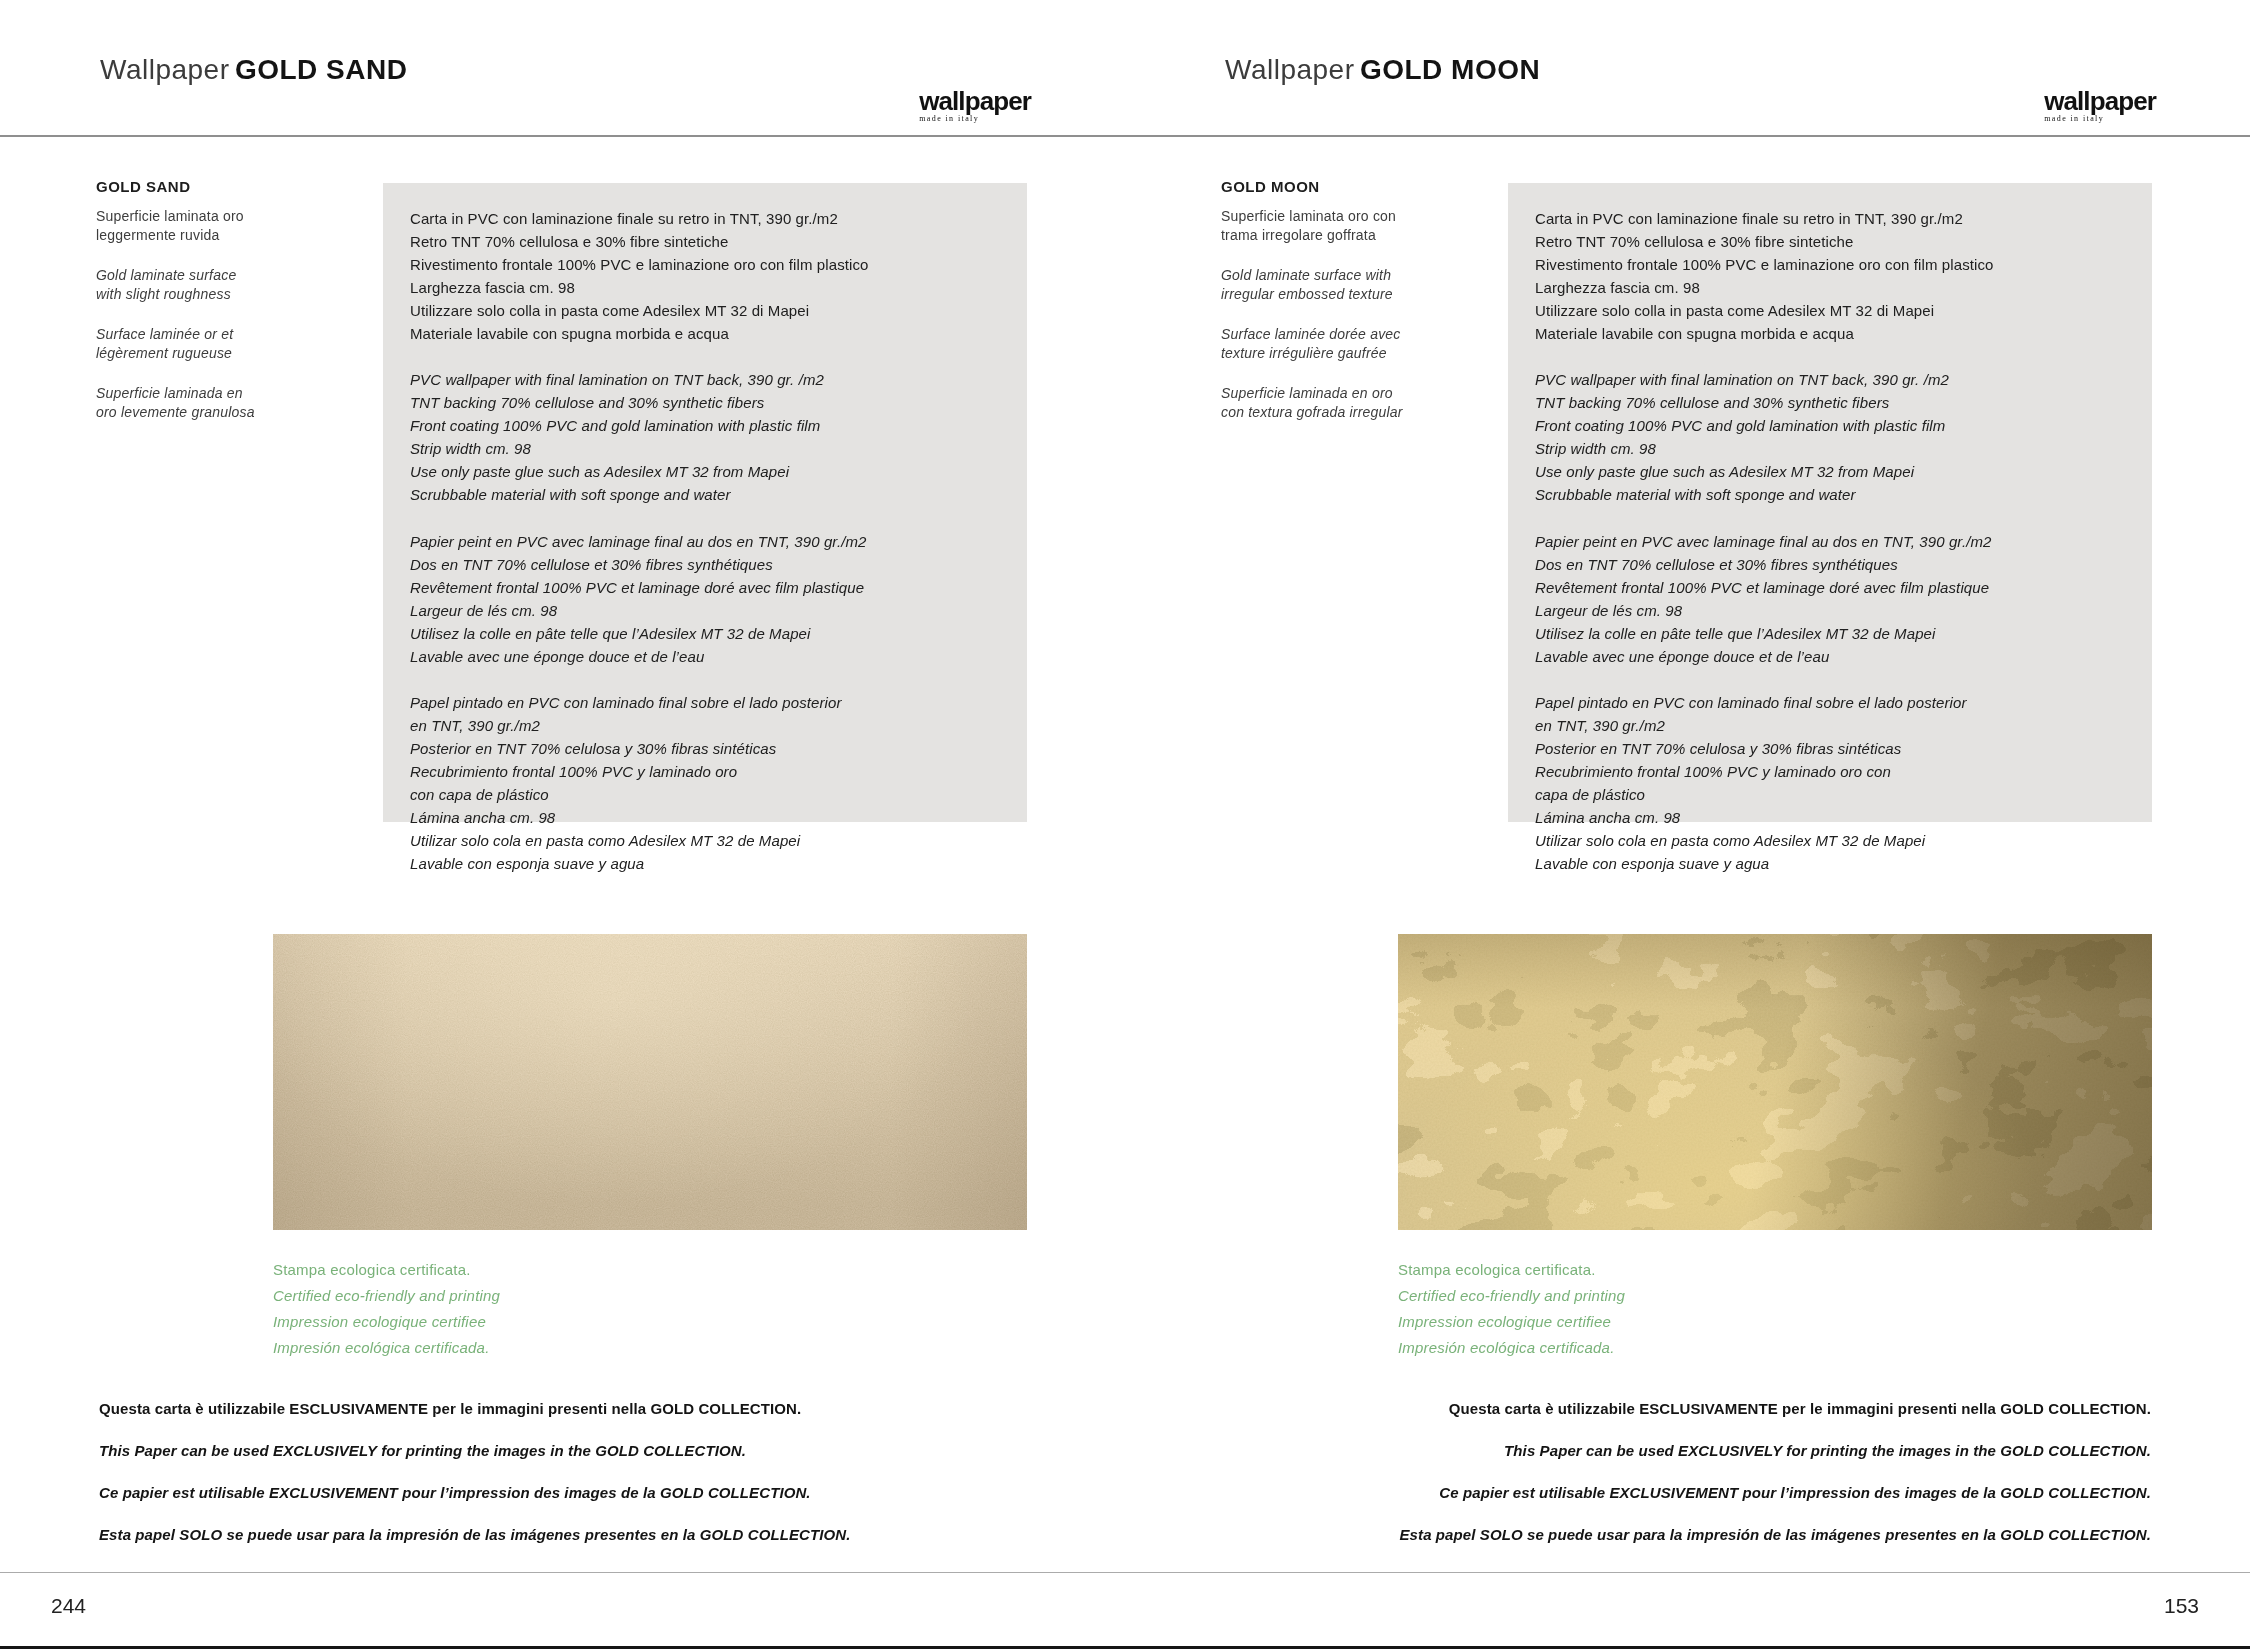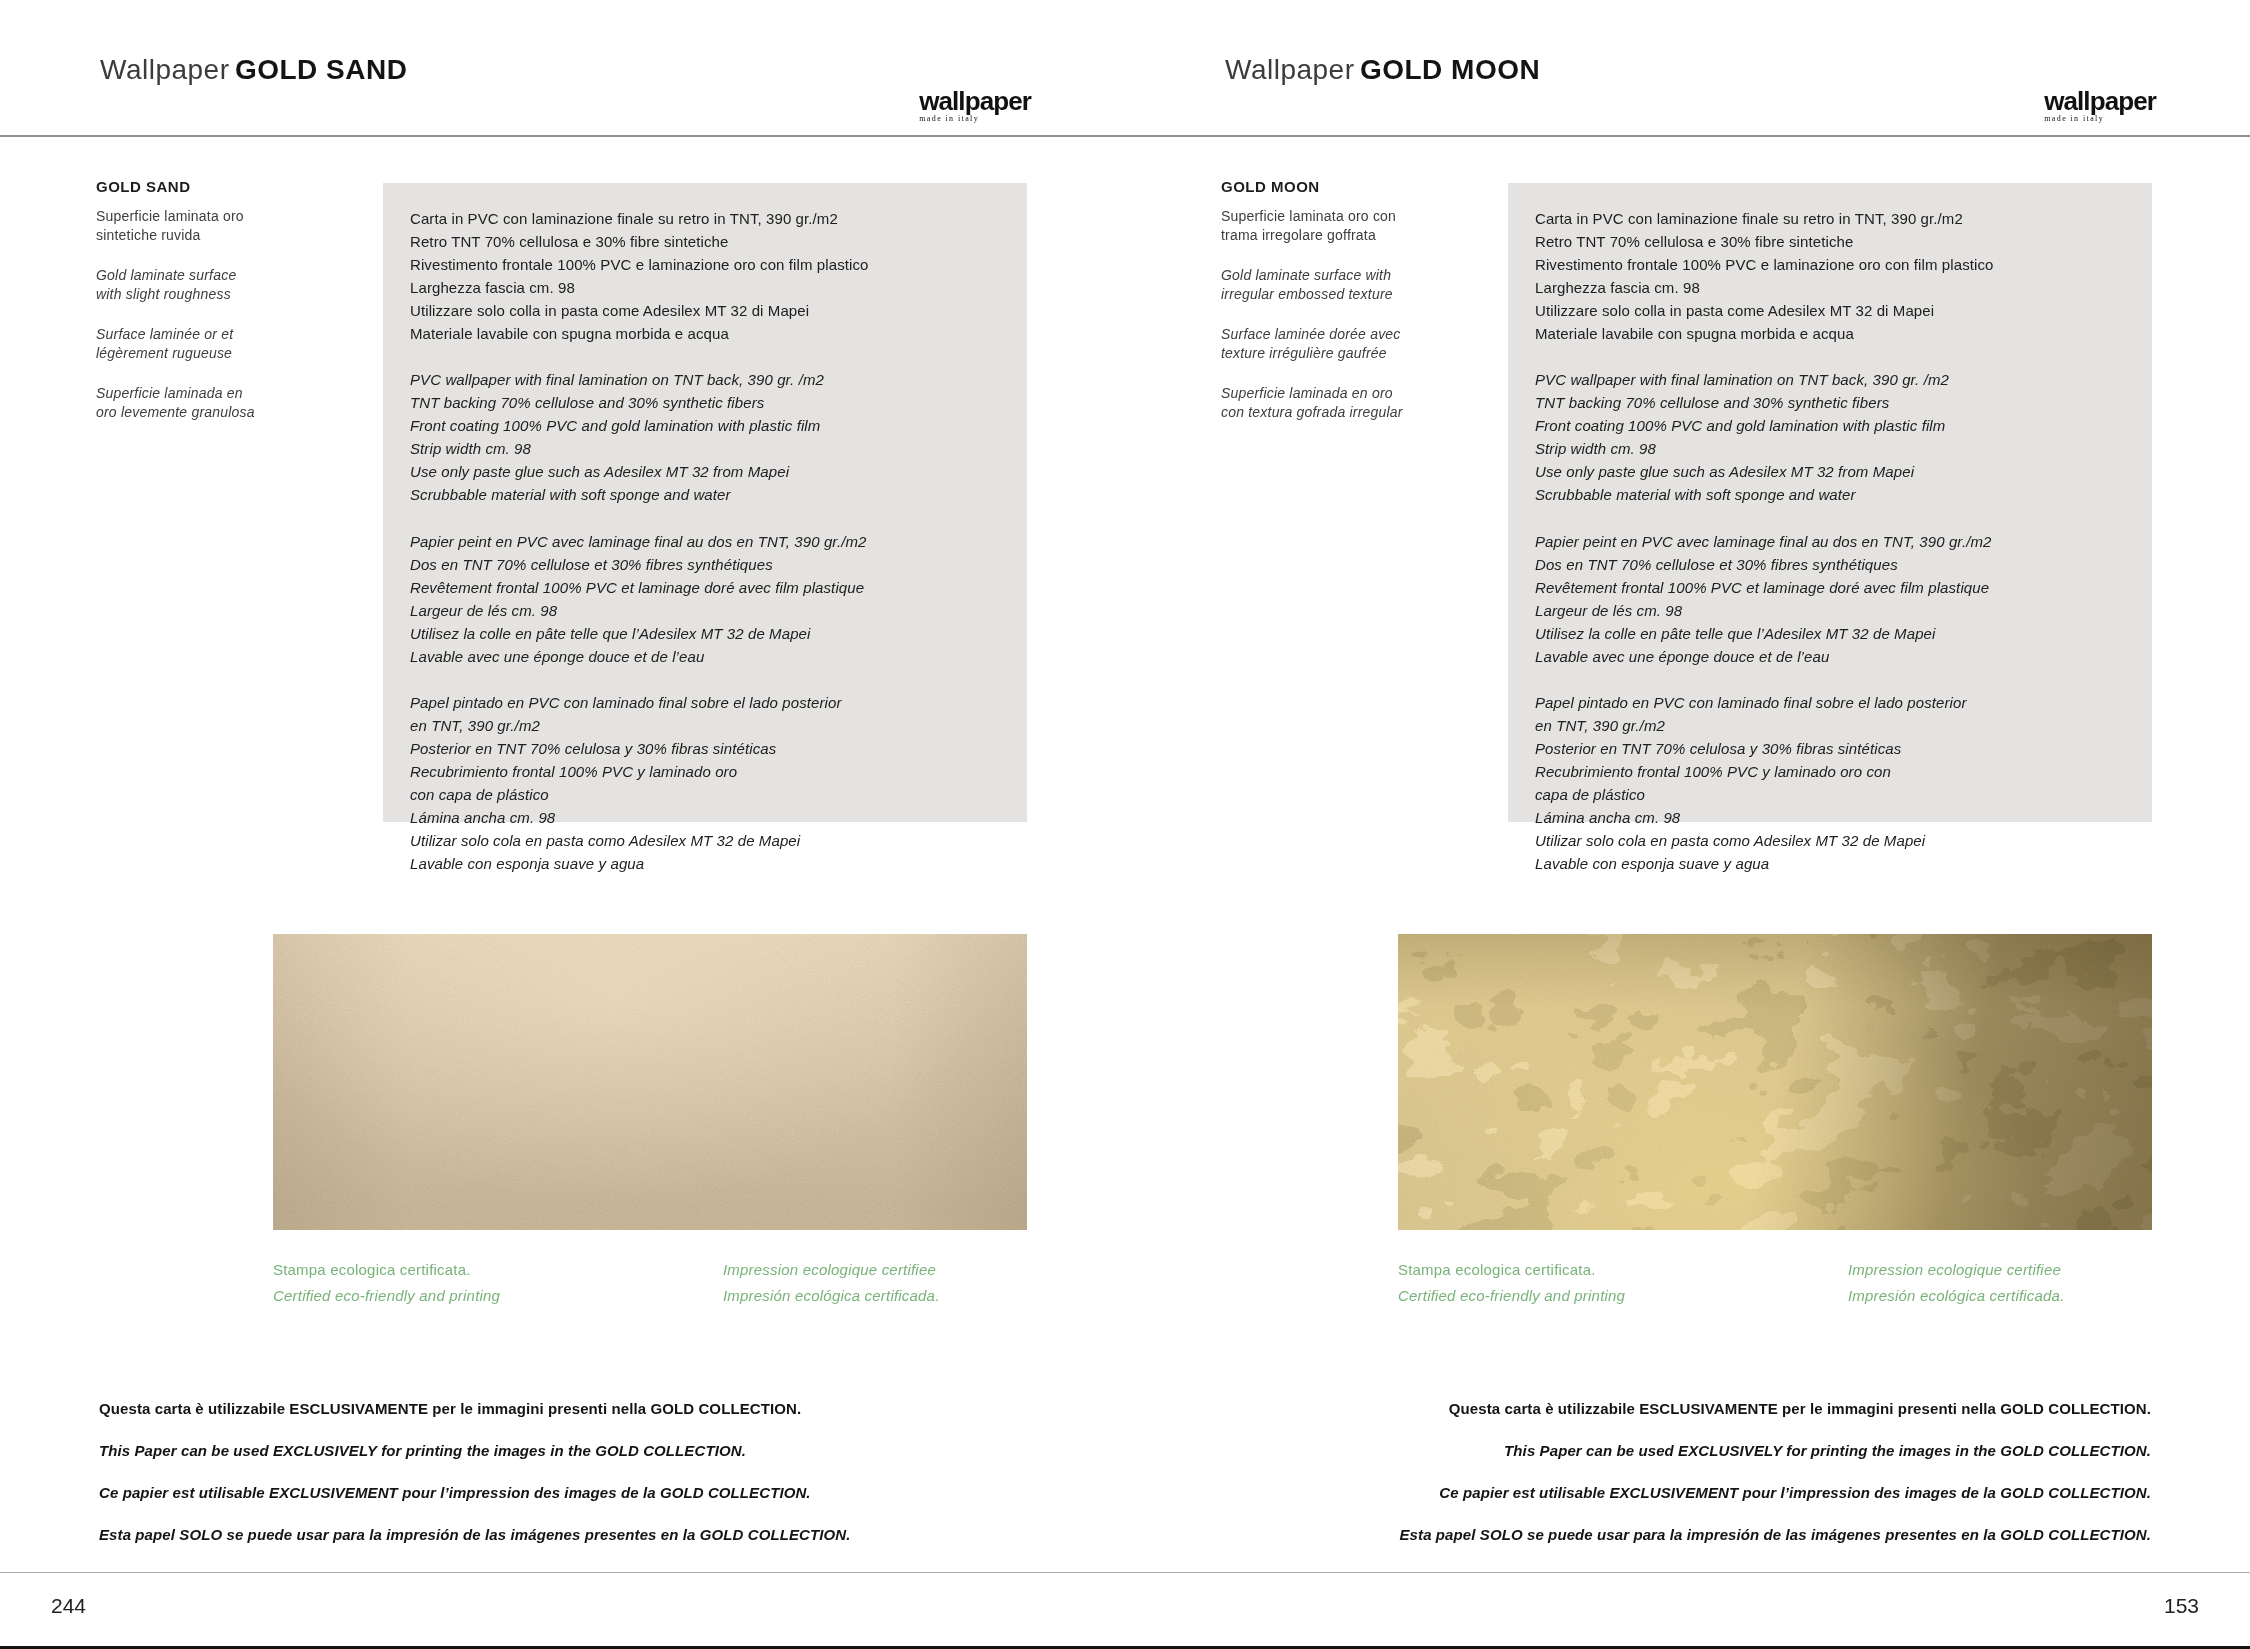--- a/index.html
+++ b/index.html
@@ -43,21 +43,21 @@
   }
   .moon::after {
     background:
       radial-gradient(ellipse at 42% 85%, rgba(255,228,140,0.32), transparent 52%),
       radial-gradient(ellipse at 18% 30%, rgba(250,220,140,0.18), transparent 48%),
       linear-gradient(103deg, transparent 50%, rgba(56,41,10,0.38) 74%, rgba(48,35,8,0.50)),
       linear-gradient(180deg, rgba(70,52,16,0.18), transparent 25%);
   }
 
   
-  .eco { position:absolute; top:1257px; left:273px; width:754px; display:flex; color:#79b279; }
+  .eco { position:absolute; top:1257px; left:273px; width:754px; display:flex; color:#79b279;flex-direction:column; }
   .eco-col { font-size:15px; line-height:26px; letter-spacing:0.2px; width:450px; }
   .eco-col + .eco-col { width:304px; }
 
   
   .disclaimer { position:absolute; top:1400px; left:99px; width:929px; }
   .page-right .disclaimer { left:97px; text-align:right; }
   .d-line { font-size:15px; font-weight:700; color:#141414; margin-bottom:25px; letter-spacing:0.1px; }
   .bi { font-style:italic; }
 
   
@@ -75,21 +75,21 @@
   <section class="page page-left">
     <h1 class="title"><span class="t-light">Wallpaper</span><span class="t-bold">GOLD SAND</span></h1>
     <div class="logo">
       <div class="logo-word">wallpaper</div>
       <div class="logo-sub">made in italy</div>
     </div>
 
     <aside class="side">
       <div class="side-name">GOLD SAND</div>
       <p class="side-p">Superficie laminata oro
-sintetiche ruvida</p>
+leggermente ruvida</p>
       <p class="side-p i">Gold laminate surface
 with slight roughness</p>
       <p class="side-p i">Surface laminée or et
 légèrement rugueuse</p>
       <p class="side-p i">Superficie laminada en
 oro levemente granulosa</p>
     </aside>
 
     <div class="specbox">
       <p class="spec">Carta in PVC con laminazione finale su retro in TNT, 390 gr./m2

